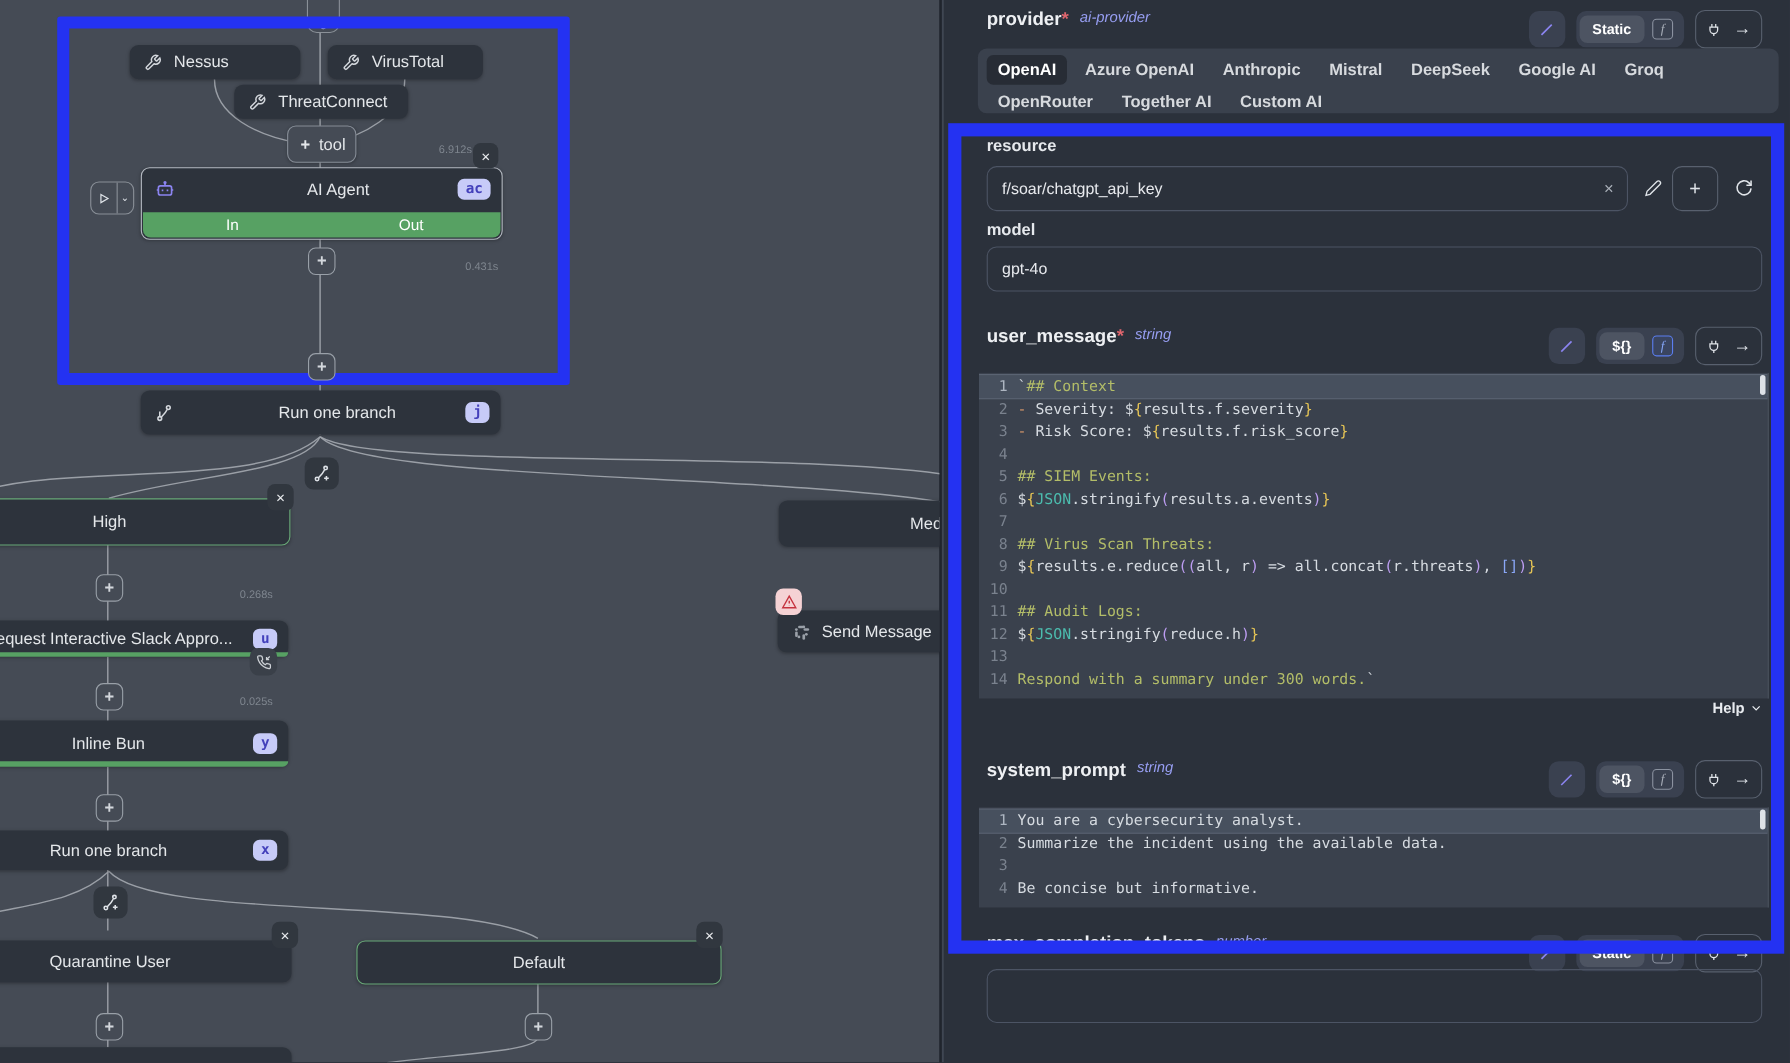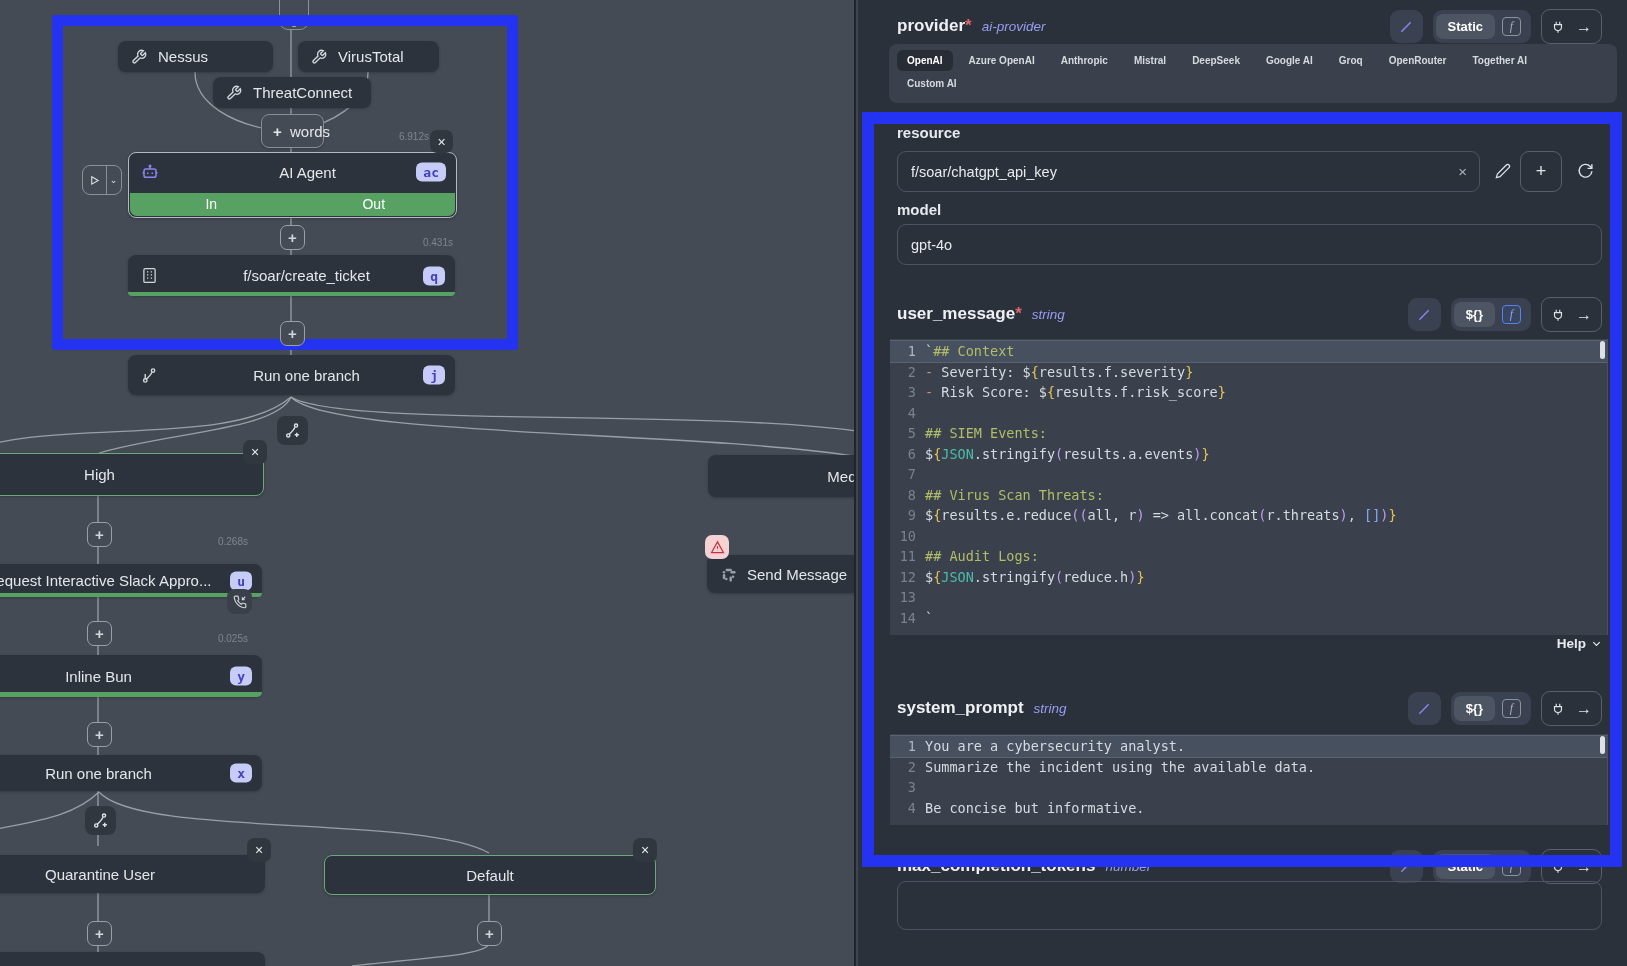--- a/index.html
+++ b/index.html
@@ -33,36 +33,36 @@
   .playbtn{position:absolute;display:flex;border:1.5px solid #8a9098;border-radius:8px;background:#454b55;z-index:4;height:28px;}
   .playbtn .pcell{display:flex;align-items:center;justify-content:center;color:#dfe3e8;}
   .topconn{position:absolute;width:28px;height:38px;border:1.5px solid #8a9098;border-radius:9px;background:#454b55;
            z-index:1;display:flex;align-items:flex-end;justify-content:center;color:#cfd3d8;font-size:11px;}
   .warnb{position:absolute;width:24px;height:24px;background:#f5d2d4;border-radius:7px;display:flex;
          align-items:center;justify-content:center;z-index:5;}
   
   .panel{position:absolute;left:854px;top:0;width:773px;height:966px;background:#2b313b;
          border-left:2px solid #20252d;box-shadow:inset 2px 0 0 #3f4652;}
   .blue-rect{position:absolute;border:12px solid #2432f2;z-index:1;pointer-events:none;}
-  .hdr{position:absolute;display:flex;align-items:center;}
+  .hdr{position:absolute;display:flex;}
   .hdr .hname{font-size:17px;font-weight:700;color:#eef0f3;}
   .hdr .hstar{color:#e0666e;font-weight:700;font-size:17px;}
   .hdr .htype{font-style:italic;font-size:13.5px;color:#979ef2;margin-left:10px;}
   .hbtns{position:absolute;display:flex;align-items:center;gap:10px;}
   .wandb{width:33px;height:33px;background:#3a4150;border-radius:9px;display:flex;align-items:center;justify-content:center;}
   .toggleg{height:33px;background:#3a4150;border-radius:9px;display:flex;align-items:center;padding:0 3px;}
   .modepill{background:#4d5462;border-radius:7px;padding:5px 12px;font-size:13px;font-weight:700;color:#fff;white-space:nowrap;}
   .ficon{width:17px;height:17px;margin:0 7px;border:1px solid #8b92a0;border-radius:4px;color:#a9afba;
          font-family:"Liberation Serif",serif;font-style:italic;font-size:12px;display:flex;
          align-items:center;justify-content:center;}
   .ficon.active{border-color:#5b7ef0;color:#85a6f8;background:#3a4560;}
   .iog{height:33px;border:1.5px solid #58606e;border-radius:9px;display:flex;align-items:center;padding:0 9px;gap:11px;color:#dfe3e8;}
   .tabs{position:absolute;background:#3a414d;border-radius:8px;display:flex;flex-wrap:wrap;
         align-content:flex-start;padding:6px 8px;column-gap:6px;row-gap:2px;}
-  .tab{font-size:10px;font-weight:600;color:#d7dade;padding:5px 10px;border-radius:6px;white-space:nowrap;cursor:pointer;}
+  .tab{font-size:15px;font-weight:600;color:#d7dade;padding:5px 10px;border-radius:6px;white-space:nowrap;cursor:pointer;}
   .tab.selected{background:#272c35;color:#fff;}
   .flabel{position:absolute;font-size:15px;font-weight:600;color:#e6e9ed;}
   .finput{position:absolute;border:1px solid #4c5464;border-radius:9px;background:transparent;
           display:flex;align-items:center;font-size:14.5px;color:#e8eaee;}
   .finput .ival{margin-left:13px;flex:1;white-space:nowrap;overflow:hidden;}
   .iclear{margin-right:12px;color:#aab0b9;font-size:15px;cursor:pointer;}
   .iconbtn{position:absolute;display:flex;align-items:center;justify-content:center;color:#dfe3e8;}
   .bordered{border:1px solid #58606e;border-radius:9px;}
   .editor{position:absolute;background:#3a414d;border-right:1px solid #4a515d;overflow:hidden;
           font-family:"DejaVu Sans Mono",monospace;font-size:13.5px;z-index:2;}
@@ -127,21 +127,21 @@
         <svg width="16" height="16" viewBox="0 0 24 24" fill="none" stroke="#d3d7dc" stroke-width="2">
             <path d="M14.7 6.3a1 1 0 0 0 0 1.4l1.6 1.6a1 1 0 0 0 1.4 0l3.77-3.77a6 6 0 0 1-7.94 7.94l-6.91 6.91a2.12 2.12 0 0 1-3-3l6.91-6.91a6 6 0 0 1 7.94-7.94l-3.76 3.76z"></path>
           </svg>
       </span>
       <span class="lbl-left">ThreatConnect</span>
     </div>
     <div class="node" style="left:261px;top:114px;width:61px;height:32px;background:#454b55;border:1.5px solid #878e98;">
       <span class="nicon" style="margin-left:9px;width:13px;">
           <b>+</b>
         </span>
-      <span class="lbl-left" style="margin-left:6px;">words</span>
+      <span class="lbl-left" style="margin-left:6px;">tool</span>
     </div>
 
     <div class="duration" style="left:339px;top:131px;">6.912s</div>
     <div class="closeb" style="left:430px;top:130px;width:23px;height:23px;">
         <span>×</span>
       </div>
     <div class="node" style="left:128px;top:152px;width:327px;height:64px;border:1.5px solid #b5bac2;flex-direction:column;align-items:stretch;">
       <div class="ai-header">
         <span class="nicon">
           <svg width="18" height="18" viewBox="0 0 24 24" fill="none" stroke="#8b84f0" stroke-width="2">
@@ -166,31 +166,20 @@
           </svg>
       </span>
       <span class="pcell" style="width:13px;font-size:9px;">⌄</span>
     </div>
 
     <div class="plusc" style="left:280px;top:225px;">
         <span>+</span>
       </div>
 
     <div class="duration" style="left:363px;top:237px;">0.431s</div>
-    <div class="node" style="left:128px;top:255px;width:327px;height:41px;">
-      <span class="nicon">
-        <svg width="15" height="17" viewBox="0 0 24 26" fill="none" stroke="#d3d7dc" stroke-width="2">
-            <rect x="3" y="2" width="18" height="22" rx="2"></rect>
-            <path d="M8 7h2M14 7h2M8 12h2M14 12h2M8 17h2M14 17h2"></path>
-          </svg>
-      </span>
-      <span class="lbl">f/soar/create_ticket</span>
-      <span class="badge">q</span>
-      <div class="gbar"></div>
-    </div>
 
     <div class="plusc" style="left:280px;top:321px;">
         <span>+</span>
       </div>
 
     <div class="node" style="left:128px;top:355px;width:327px;height:40px;">
       <span class="nicon">
         <svg width="17" height="17" viewBox="0 0 24 24" fill="none" stroke="#d3d7dc" stroke-width="2">
             <circle cx="6" cy="19" r="2.4"></circle>
             <circle cx="17" cy="5" r="2.4"></circle>
@@ -421,21 +410,21 @@
         <div class="cl"><span class="ln">4</span></div>
         <div class="cl"><span class="ln">5</span><span class="c-h">## SIEM Events:</span></div>
         <div class="cl"><span class="ln">6</span><span class="c-w">$</span><span class="c-y">{</span><span class="c-t">JSON</span><span class="c-w">.stringify</span><span class="c-p">(</span><span class="c-w">results.a.events</span><span class="c-p">)</span><span class="c-y">}</span></div>
         <div class="cl"><span class="ln">7</span></div>
         <div class="cl"><span class="ln">8</span><span class="c-h">## Virus Scan Threats:</span></div>
         <div class="cl"><span class="ln">9</span><span class="c-w">$</span><span class="c-y">{</span><span class="c-w">results.e.reduce</span><span class="c-p">((</span><span class="c-w">all, r</span><span class="c-p">)</span><span class="c-w"> =&gt; all.concat</span><span class="c-p">(</span><span class="c-w">r.threats</span><span class="c-p">)</span><span class="c-w">, </span><span class="c-u">[]</span><span class="c-p">)</span><span class="c-y">}</span></div>
         <div class="cl"><span class="ln">10</span></div>
         <div class="cl"><span class="ln">11</span><span class="c-h">## Audit Logs:</span></div>
         <div class="cl"><span class="ln">12</span><span class="c-w">$</span><span class="c-y">{</span><span class="c-t">JSON</span><span class="c-w">.stringify</span><span class="c-p">(</span><span class="c-w">reduce.h</span><span class="c-p">)</span><span class="c-y">}</span></div>
         <div class="cl"><span class="ln">13</span></div>
-        <div class="cl"><span class="ln">14</span><span class="c-w">`</span></div>
+        <div class="cl"><span class="ln">14</span><span class="c-h">Respond with a summary under 300 words.</span><span class="c-w">`</span></div>
       </div>
 
     <div class="helprow" style="right:27px;top:636px;">
       <span>Help</span>
       <svg width="11" height="11" viewBox="0 0 24 24" fill="none" stroke="#e8ebef" stroke-width="2.5">
           <path d="M5 9l7 7 7-7"></path>
         </svg>
     </div>
 
     <div class="hdr" style="left:41px;top:690px;height:36px;">

